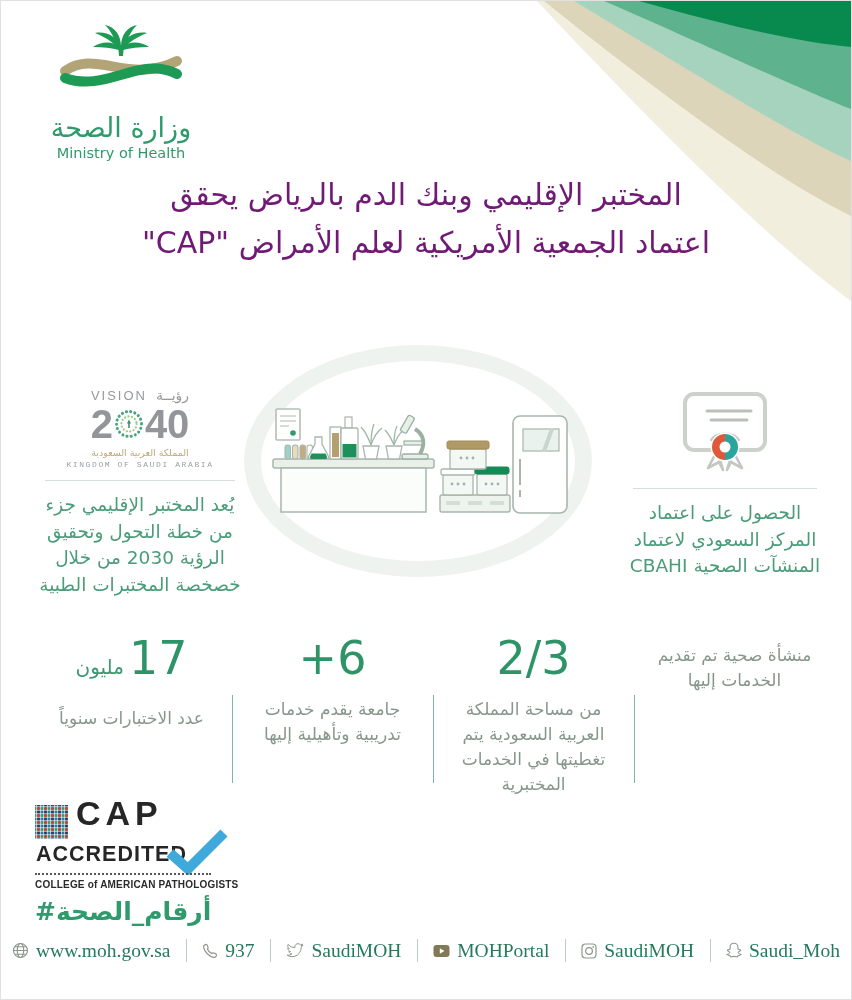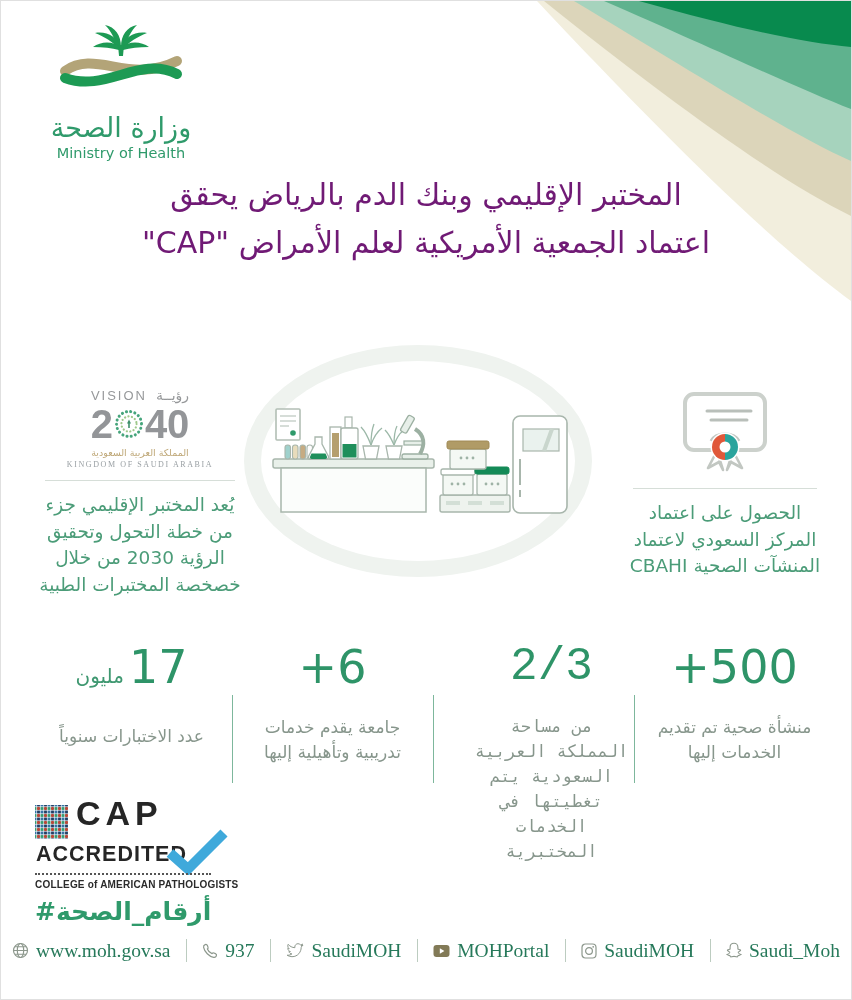--- a/index.html
+++ b/index.html
@@ -20,32 +20,32 @@
   
   .vision-col{position:absolute;left:28px;top:386px;width:222px;text-align:center;}
   .v-row1{display:flex;justify-content:center;align-items:baseline;gap:9px;color:#96989a;
           font-size:13px;letter-spacing:2px;font-family:"Liberation Sans",sans-serif;}
   .v-row1 .ar{letter-spacing:0;font-family:"DejaVu Sans",sans-serif;font-size:14px;}
   .v-year{display:flex;justify-content:center;align-items:center;color:#939598;font-size:40px;
           font-weight:bold;line-height:42px;font-family:"Liberation Sans",sans-serif;}
   .v-year svg{margin:0 1px;}
   .v-kingdom-ar{color:#bfa878;font-size:9.5px;margin-top:2px;direction:rtl;}
   .v-kingdom-en{color:#9aa0a4;font-size:8px;letter-spacing:1.6px;margin-top:2px;
-                font-family:Liberation Serif, serif;}
+                font-family:Liberation Mono, monospace;}
   .col-divider{height:1px;background:#d6ded8;margin:11px 16px;}
   .side-caption{direction:rtl;color:#4b9c78;font-size:18.5px;line-height:26.5px;padding:0 4px;}
 
   .cbahi-col{position:absolute;left:616px;top:388px;width:216px;text-align:center;}
 
   .lab-wrap{position:absolute;left:243px;top:344px;width:348px;height:232px;}
 
   
   .stats{position:absolute;left:32px;top:630px;width:800px;height:175px;}
   .stat{position:absolute;top:0;width:197px;text-align:center;}
-  .stat-number{font-size:46px;color:#2e9468;line-height:72px;}
+  .stat-number{font-size:46px;color:#2e9468;line-height:54px;}
   .stat-unit{font-size:20px;margin-right:5px;color:#3f9871;}
   .stat-label{margin-top:12px;color:#87968c;font-size:17px;line-height:25px;direction:rtl;padding:0 18px;}
   .stat-sep{position:absolute;top:64px;width:1px;height:88px;background:#7db79c;}
 
   
   .cap-block{position:absolute;left:34px;top:800px;width:220px;height:96px;
              font-family:"Liberation Sans",sans-serif;}
   .cap-dots{position:absolute;left:0;top:4px;width:33px;height:34px;
     background-image:
       radial-gradient(circle,#b8483a 1.4px,transparent 1.5px),
@@ -221,26 +221,25 @@
     <div class="stat" style="left:0;">
       <div class="stat-number" dir="rtl">
         <span>17</span><span class="stat-unit">مليون</span>
       </div>
       <div class="stat-label">عدد الاختبارات سنوياً</div>
     </div>
     <div class="stat" style="left:201px;">
       <div class="stat-number" dir="ltr">+6</div>
       <div class="stat-label">جامعة يقدم خدمات تدريبية وتأهيلية إليها</div>
     </div>
-    <div class="stat" style="left:420px;font-family:Liberation Mono, monospace;">
+    <div class="stat" style="left:402px;">
       <div class="stat-number" dir="ltr">2/3</div>
       <div class="stat-label">من مساحة المملكة العربية السعودية يتم تغطيتها في الخدمات المختبرية</div>
     </div>
     <div class="stat" style="left:603px;">
-      <div class="stat-number" dir="ltr">+500</div>
       <div class="stat-label">منشأة صحية تم تقديم الخدمات إليها</div>
     </div>
     <div class="stat-sep" style="left:199px;"></div>
     <div class="stat-sep" style="left:400px;"></div>
     <div class="stat-sep" style="left:601px;"></div>
   </div>
 
   <div class="cap-block">
     <div class="cap-dots"></div>
     <div class="cap-name">CAP</div>

